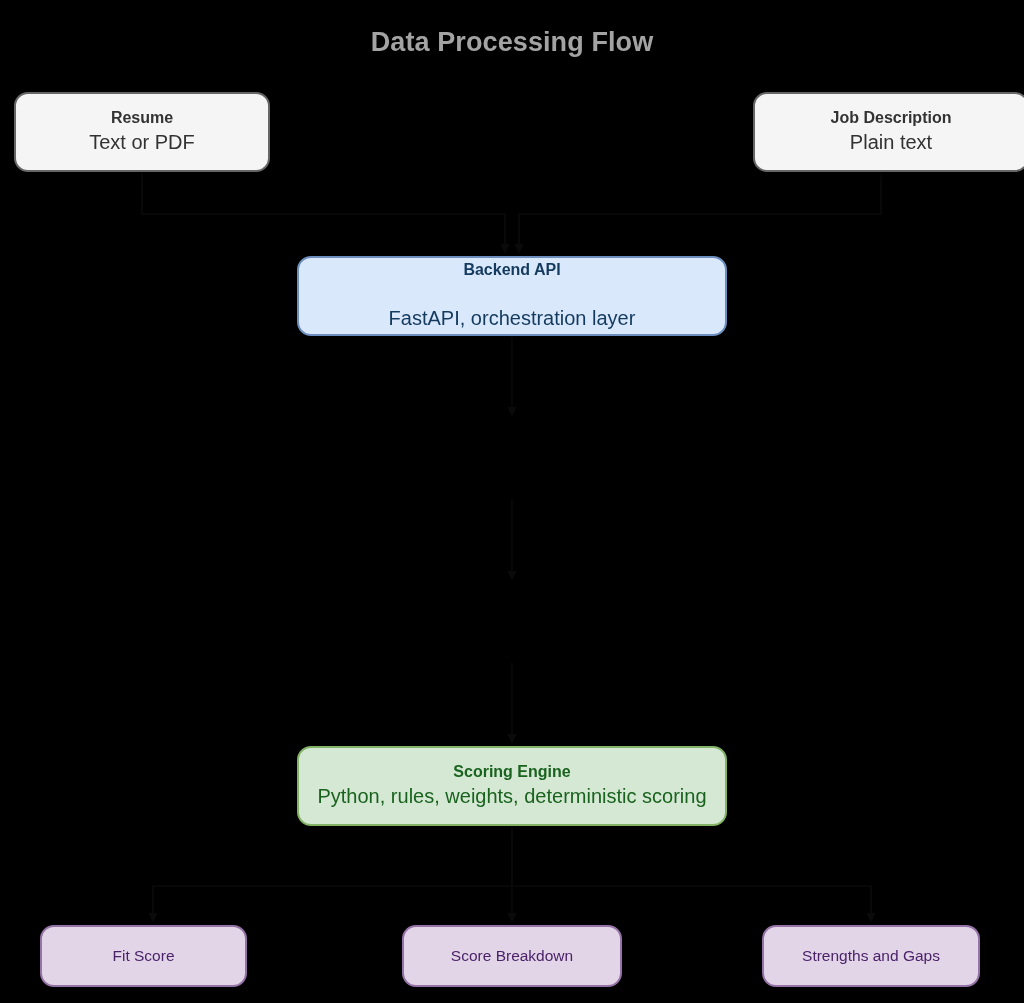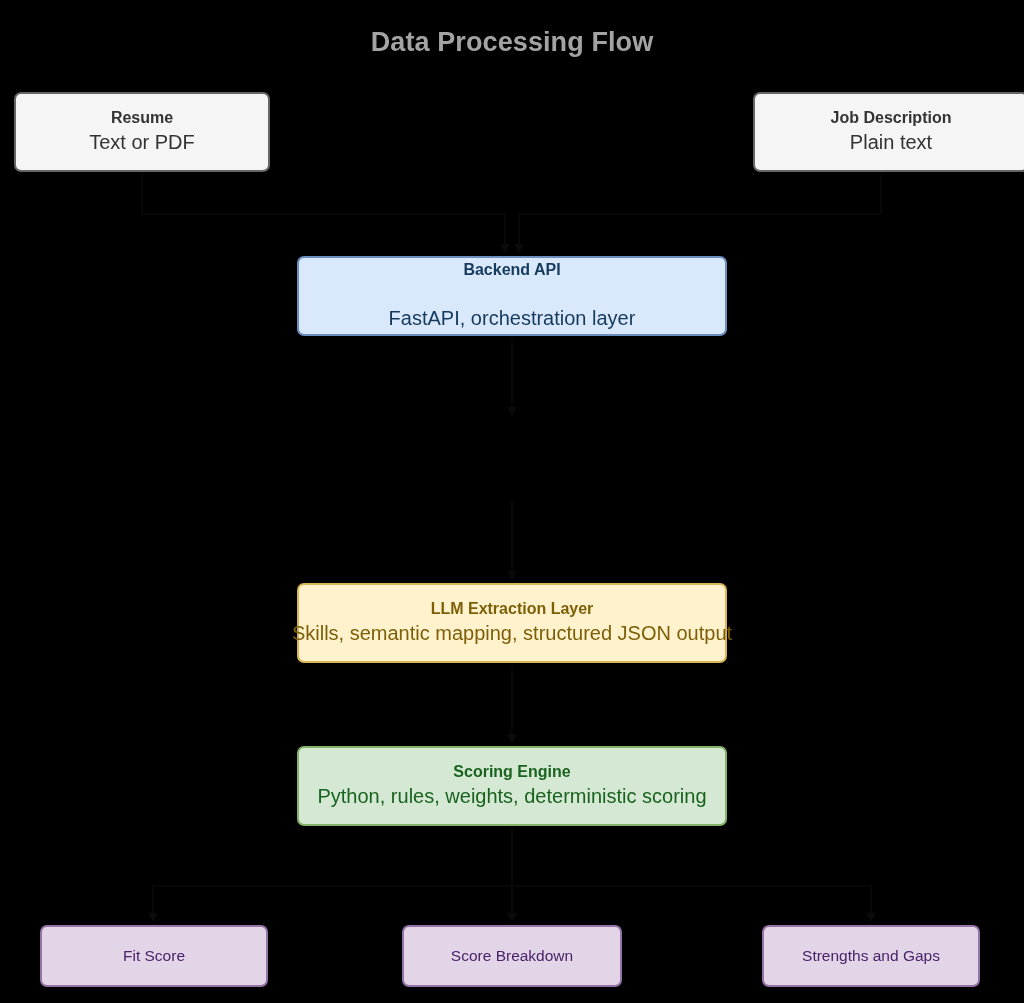--- a/index.html
+++ b/index.html
@@ -30,21 +30,21 @@
     letter-spacing: 0.1px;
   }
 
   
   .node {
     position: absolute;
     display: flex;
     flex-direction: column;
     align-items: center;
     justify-content: center;
-    border-radius: 7px;
+    border-radius: 14px;
     border-style: solid;
     border-width: 2px;
     box-shadow: 2px 3px 4px rgba(0,0,0,0.55);
     text-align: center;
     padding: 4px 10px;
   }
   .node .node-title {
     font-weight: bold;
     font-size: 16px;
     line-height: 1.25;
@@ -78,21 +78,21 @@
   .sty-purple { background:#e1d5e7; border-color:#9673a6; }
   .sty-purple .node-title, .sty-purple .node-sub { color:#4b2269; }
 
   
   #node-resume          { left:14px;  top:92px;  width:256px; height:80px; }
   #node-job-description { left:753px; top:92px;  width:276px; height:80px;align-items:center; }
   #node-backend-api     { left:297px; top:256px; width:430px; height:80px;gap:24px; }
   #node-normalization   { left:297px; top:419px; width:430px; height:80px; }
   #node-llm-extraction  { left:297px; top:583px; width:430px; height:80px; }
   #node-scoring-engine  { left:297px; top:746px; width:430px; height:80px;align-items:center; }
-  #node-fit-score       { left:40px;  top:925px; width:228px; height:62px; }
+  #node-fit-score       { left:40px;  top:925px; width:207px; height:62px; }
   #node-score-breakdown { left:402px; top:925px; width:220px; height:62px; }
   #node-strengths-gaps  { left:762px; top:925px; width:218px; height:62px; }
 
   
   #edge-layer {
     position: absolute;
     left: 0; top: 0;
     width: 1024px; height: 1003px;
     pointer-events: none;
   }
@@ -131,24 +131,20 @@
     <div class="node-title">Job Description</div>
     <div class="node-sub">Plain text</div>
   </div>
 
   <div class="node sty-blue" id="node-backend-api">
     <div class="node-title">Backend API</div>
     <div class="node-sub">FastAPI, orchestration layer</div>
   </div>
 
 
-  <div class="node sty-amber" id="node-llm-extraction">
-    <div class="node-title">LLM Extraction Layer</div>
-    <div class="node-sub">Skills, semantic mapping, structured JSON output</div>
-  </div>
 
   <div class="node sty-green" id="node-scoring-engine">
     <div class="node-title">Scoring Engine</div>
     <div class="node-sub">Python, rules, weights, deterministic scoring</div>
   </div>
 
   <div class="node sty-purple plain" id="node-fit-score">
     <div class="node-title">Fit Score</div>
   </div>
 

